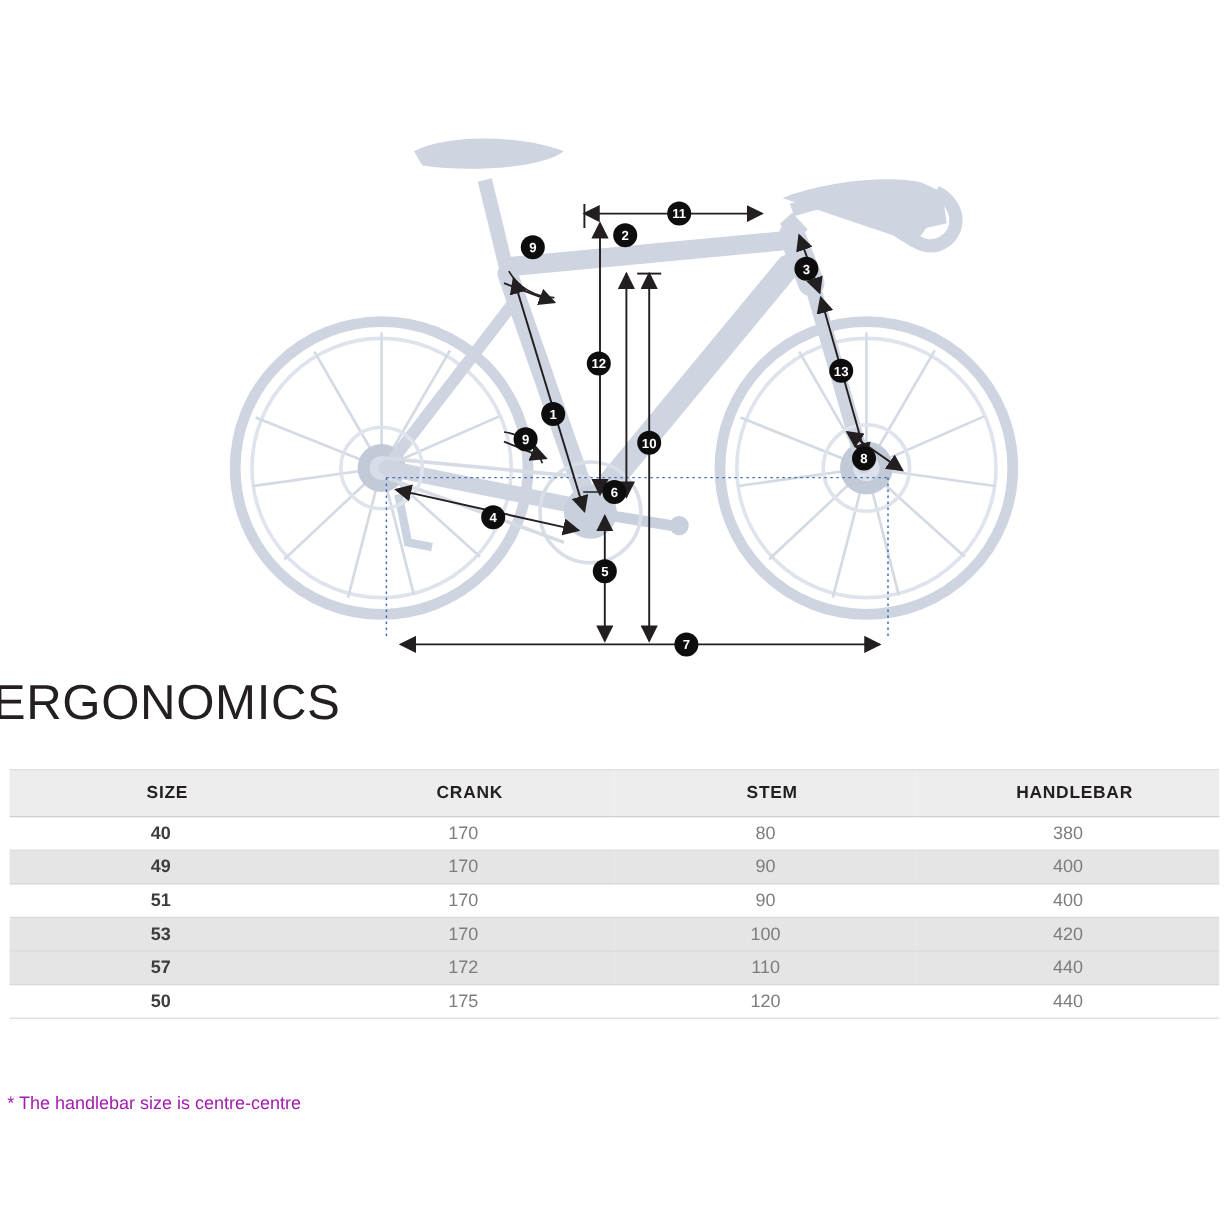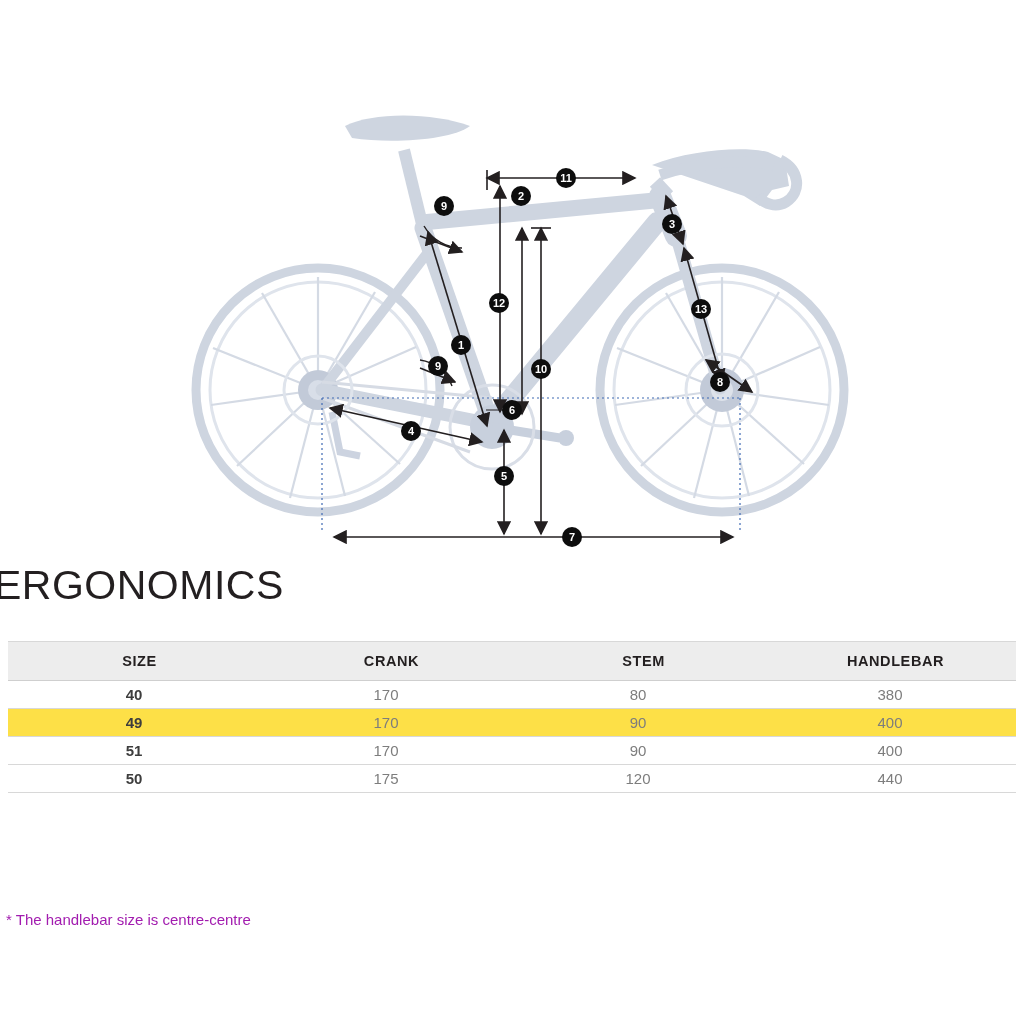--- a/index.html
+++ b/index.html
@@ -70,21 +70,21 @@
     font-weight: bold;
     letter-spacing: 0.6px;
     color: #231f20;
     font-size: 14.5px;
     height: 38px;
     border-top: 1px solid #d8d8d8;
     border-bottom: 1px solid #cfcfcf;
     padding-left: 11px;
   }
   table.ergo tbody tr.alt td {
-    background: #fde047;
+    background: #e5e5e5;
   }
   table.ergo tbody td.size-cell {
     font-weight: bold;
     color: #3d3d3d;
   }
   table.ergo tbody td {
     color: #7d7d7d;
   }
   .footnote {
     position: absolute;
@@ -313,20 +313,32 @@
           <td>170</td>
           <td>90</td>
           <td>400</td>
         </tr>
         <tr>
           <td class="size-cell">51</td>
           <td>170</td>
           <td>90</td>
           <td>400</td>
         </tr>
+        <tr class="alt">
+          <td class="size-cell">53</td>
+          <td>170</td>
+          <td>100</td>
+          <td>420</td>
+        </tr>
+        <tr class="alt">
+          <td class="size-cell">57</td>
+          <td>172</td>
+          <td>110</td>
+          <td>440</td>
+        </tr>
         <tr>
           <td class="size-cell">50</td>
           <td>175</td>
           <td>120</td>
           <td>440</td>
         </tr>
       </tbody>
     </table>
   </div>
 

